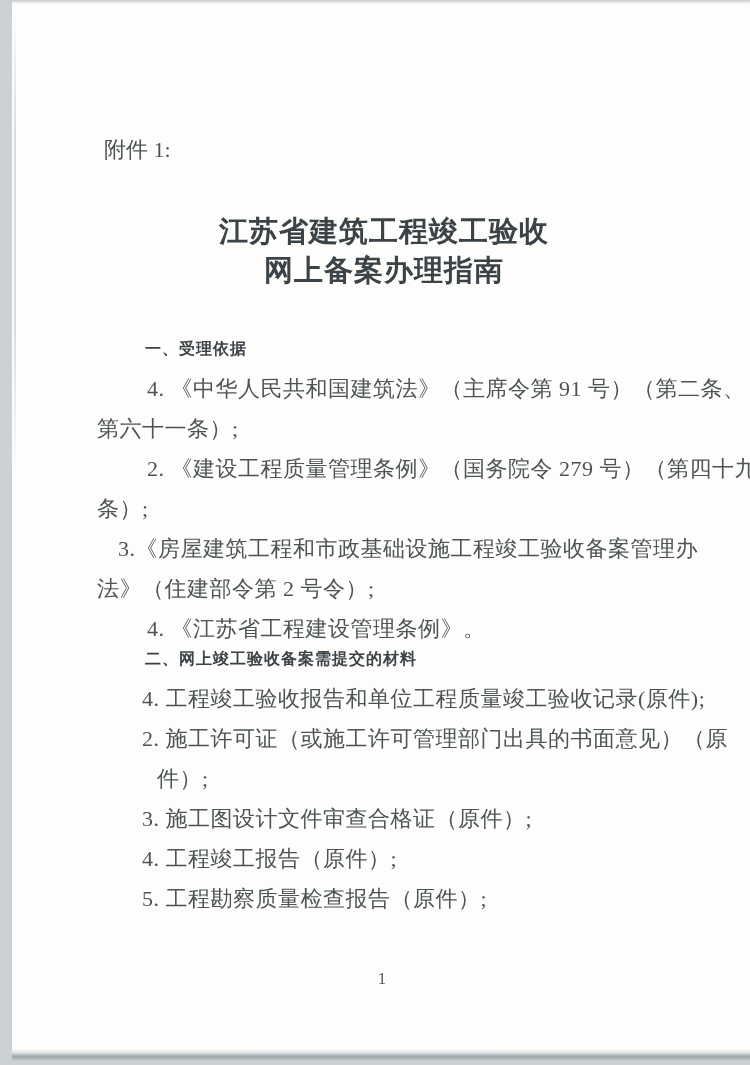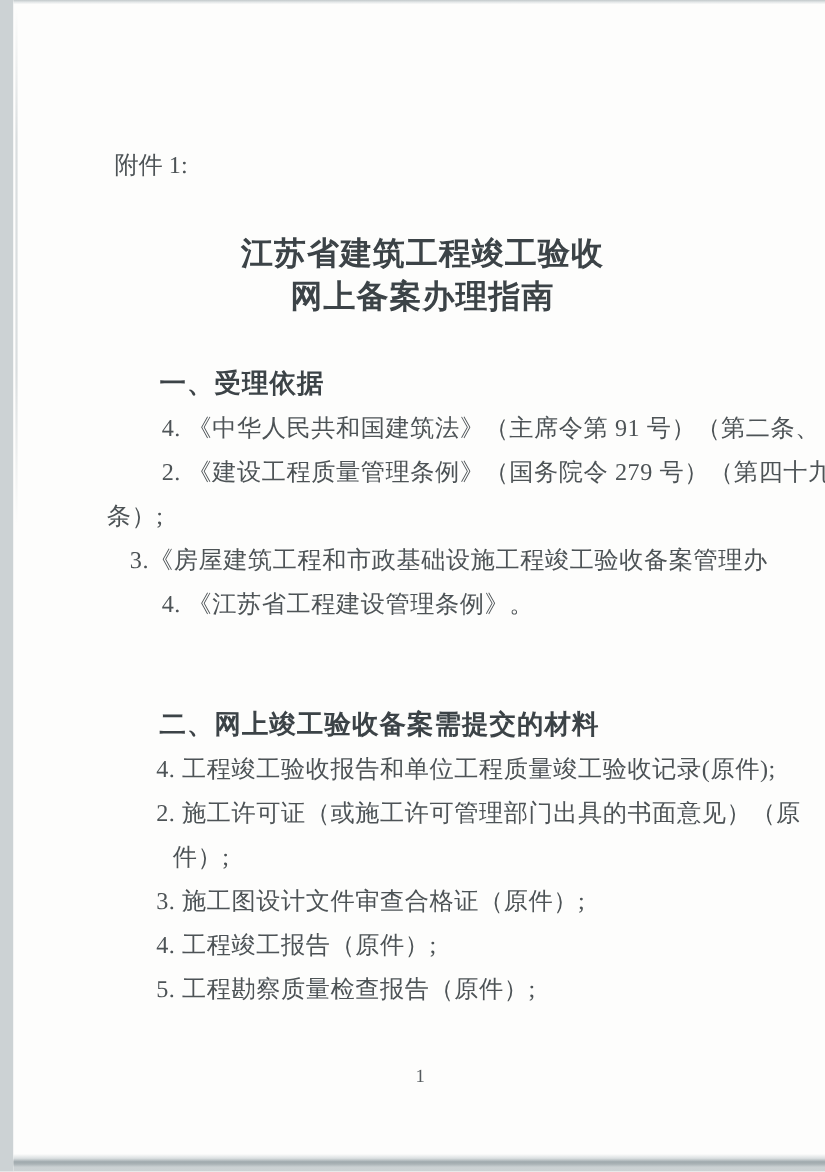--- a/index.html
+++ b/index.html
@@ -62,21 +62,21 @@
   .block-2 { top: 639px; }
   .line {
     height: 40px; line-height: 40px;
     white-space: nowrap;
     letter-spacing: 0.5px;
   }
   .line.h {
     padding-left: 48px;
     font-family: "Liberation Sans", "DejaVu Sans", sans-serif;
     font-weight: bold;
-    font-size: 24px;
+    font-size: 16px;
     color: var(--heading, #3c4347);
     letter-spacing: 1px;
   }
   .line.i2 { padding-left: 50px; }  
   .line.i3 { padding-left: 21px; }  
   .line.i0 { padding-left: 0; }     
   .line.m  { padding-left: 45px; }  
   .line.mc { padding-left: 60px; }  
   .page-number {
     position: absolute; left: 0; top: 966px; width: 740px;
@@ -93,23 +93,25 @@
   <div class="attachment-label">附件 1:</div>
 
   <div class="doc-title">
     <div>江苏省建筑工程竣工验收</div>
     <div>网上备案办理指南</div>
   </div>
 
   <div class="text-block block-1">
     <div class="line h">一、受理依据</div>
     <div class="line i2">4. 《中华人民共和国建筑法》（主席令第 91 号）（第二条、</div>
+    <div class="line i0">第六十一条）;</div>
     <div class="line i2">2. 《建设工程质量管理条例》（国务院令 279 号）（第四十九</div>
     <div class="line i0">条）;</div>
     <div class="line i3">3.《房屋建筑工程和市政基础设施工程竣工验收备案管理办</div>
+    <div class="line i0">法》（住建部令第 2 号令）;</div>
     <div class="line i2">4. 《江苏省工程建设管理条例》。</div>
   </div>
 
   <div class="text-block block-2">
     <div class="line h">二、网上竣工验收备案需提交的材料</div>
     <div class="line m">4. 工程竣工验收报告和单位工程质量竣工验收记录(原件);</div>
     <div class="line m">2. 施工许可证（或施工许可管理部门出具的书面意见）（原</div>
     <div class="line mc">件）;</div>
     <div class="line m">3. 施工图设计文件审查合格证（原件）;</div>
     <div class="line m">4. 工程竣工报告（原件）;</div>

